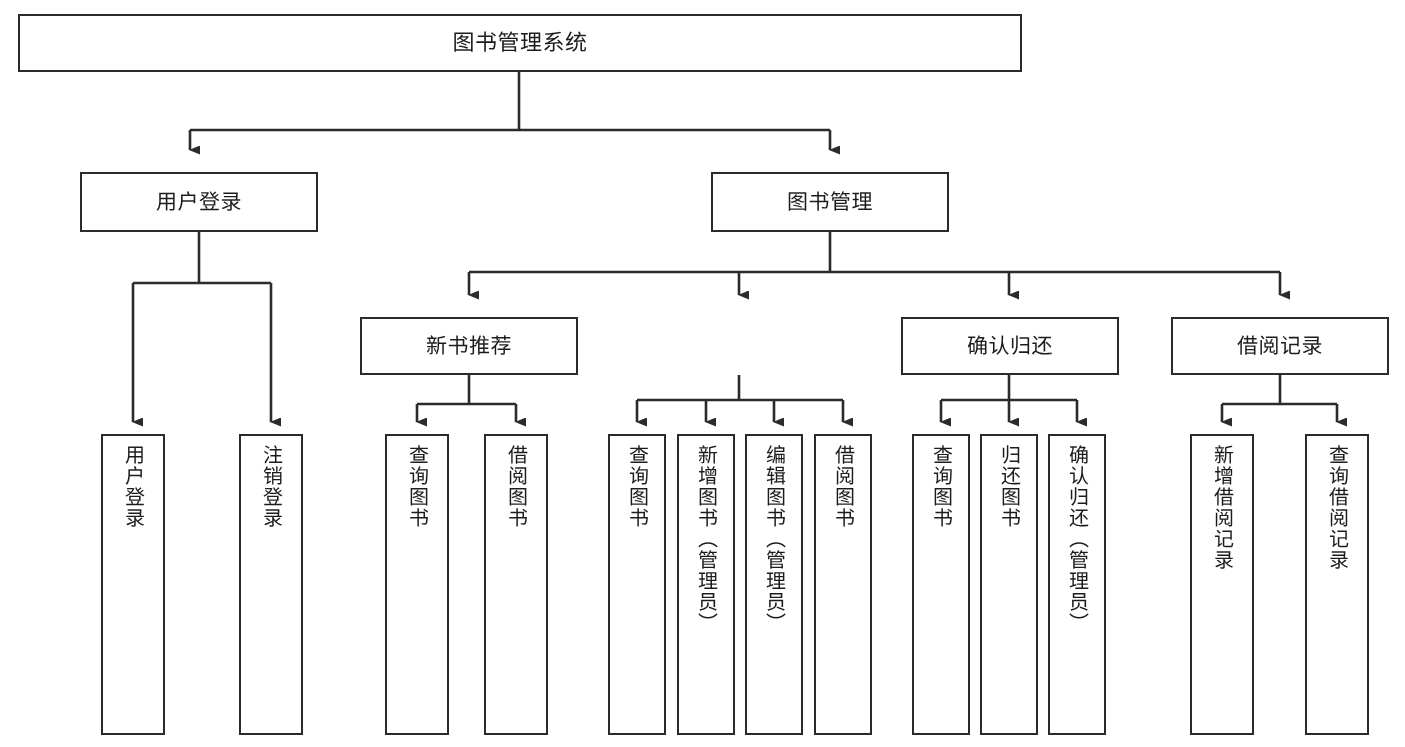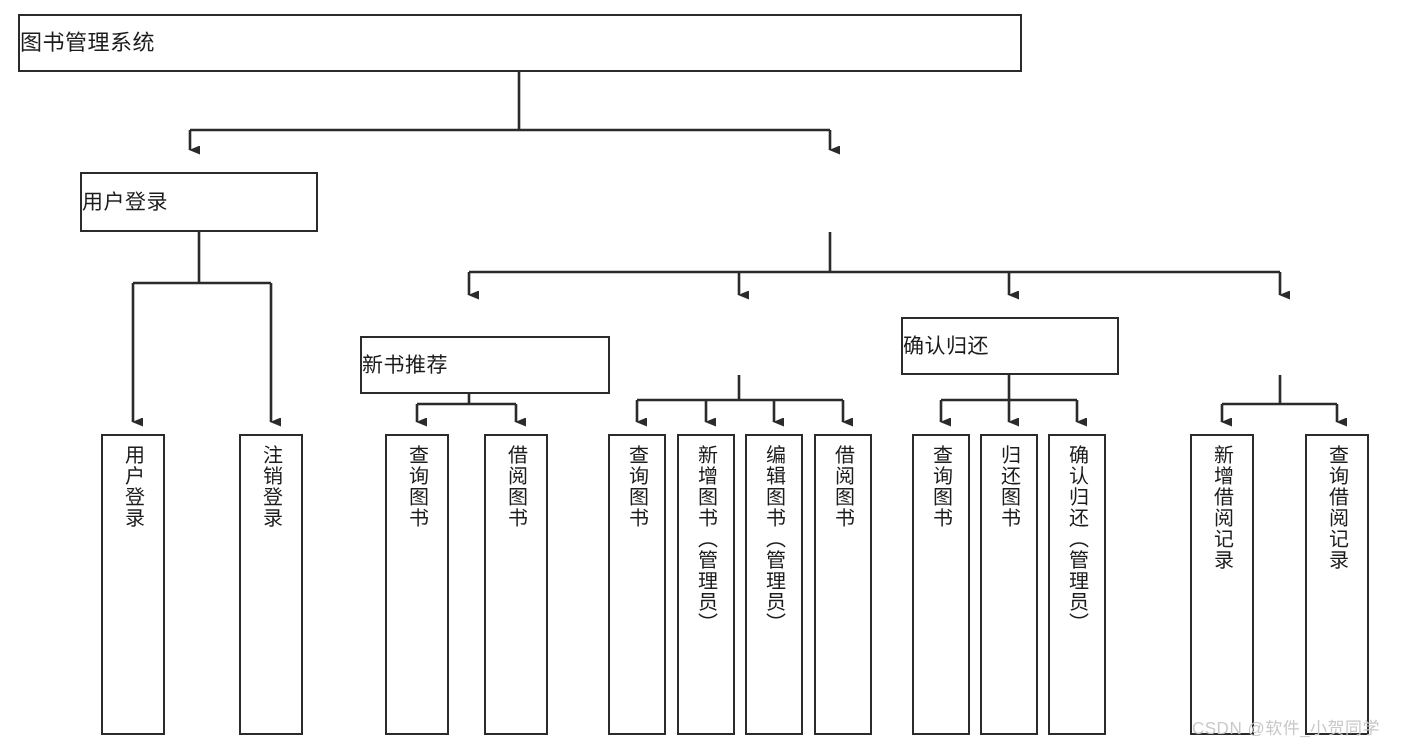--- a/index.html
+++ b/index.html
@@ -26,21 +26,21 @@
     height: 747px;
     pointer-events: none;
   }
   .node {
     position: absolute;
     box-sizing: border-box;
     background: #ffffff;
     border: 2px solid #2b2b2b;
     display: flex;
     align-items: center;
-    justify-content: flex-start;
+    justify-content: center;
     color: #1c1c1c;
   }
   .node-label {
     display: block;
     text-align: center;
     line-height: 1.12;
     white-space: nowrap;
   }
   
   .node.horiz .node-label {
@@ -131,30 +131,36 @@
   </svg>
 
   <div class="node horiz level-root" style="left:18px; top:14px; width:1004px; height:58px;">
     <span class="node-label">图书管理系统</span>
   </div>
 
   <div class="node horiz level-1" style="left:80px; top:172px; width:238px; height:60px;">
     <span class="node-label">用户登录</span>
   </div>
 
-
-  <div class="node horiz level-2" style="left:360px; top:336px; width:250px; height:58px;">
+  <div class="node horiz level-1" style="left:711px; top:172px; width:238px; height:60px;">
+    <span class="node-label">图书管理</span>
+  </div>
+
+  <div class="node horiz level-2" style="left:360px; top:317px; width:218px; height:58px;">
     <span class="node-label">新书推荐</span>
   </div>
 
 
   <div class="node horiz level-2" style="left:901px; top:317px; width:218px; height:58px;">
     <span class="node-label">确认归还</span>
   </div>
 
+  <div class="node horiz level-2" style="left:1171px; top:317px; width:218px; height:58px;">
+    <span class="node-label">借阅记录</span>
+  </div>
 
   <div class="node vert" style="left:101px; top:434px; width:64px; height:301px;">
     <span class="node-label">用户登录</span>
   </div>
 
   <div class="node vert" style="left:239px; top:434px; width:64px; height:301px;">
     <span class="node-label">注销登录</span>
   </div>
 
   <div class="node vert" style="left:385px; top:434px; width:64px; height:301px;">
@@ -194,15 +200,14 @@
   </div>
 
   <div class="node vert" style="left:1190px; top:434px; width:64px; height:301px;">
     <span class="node-label">新增借阅记录</span>
   </div>
 
   <div class="node vert" style="left:1305px; top:434px; width:64px; height:301px;">
     <span class="node-label">查询借阅记录</span>
   </div>
 
-  <div id="watermark">CSDN @软件_小贺同学</div>
 
 </div>
 
 </body></html>

